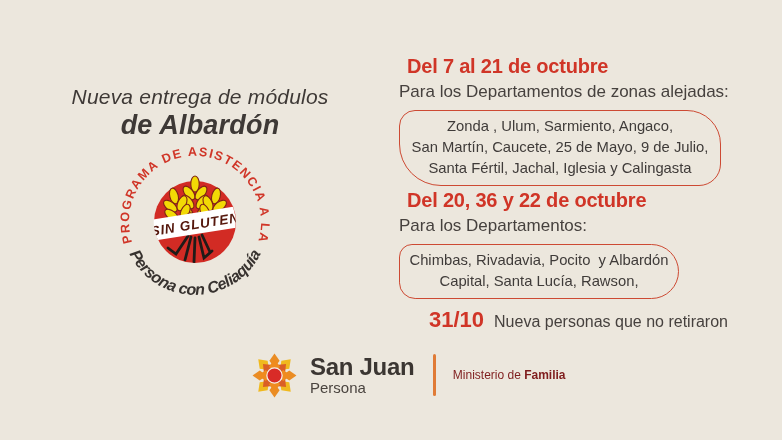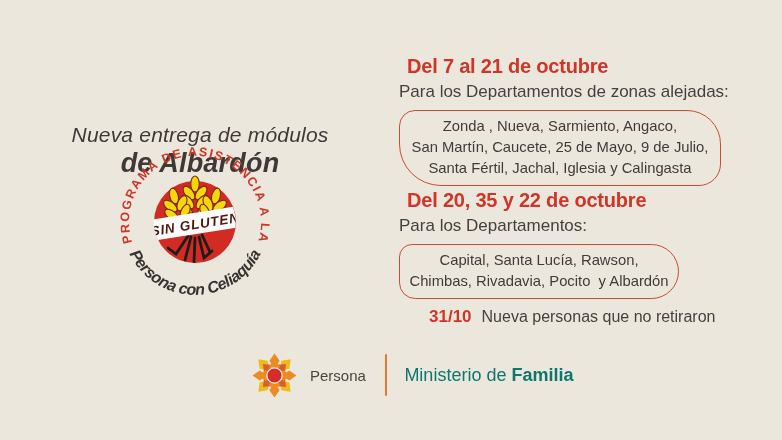--- a/index.html
+++ b/index.html
@@ -7,21 +7,21 @@
   .canvas {
     position: relative;
     width: 782px; height: 440px;
     background: #ece7dd;
     overflow: hidden;
   }
 
   
   .title-block {
     position: absolute; left: 30px; top: 84px; width: 340px;
-    text-align: center; color: #3e3936; margin-top: 38px;
+    text-align: center; color: #3e3936;
   }
   .title-line1 {
     font-style: italic; font-size: 21px; font-weight: 500;
     letter-spacing: 0.2px; line-height: 26px;
   }
   .title-line2 {
     font-style: italic; font-weight: 700; font-size: 27px;
     line-height: 30px; letter-spacing: 0.2px;
   }
   .logo-svg { position: absolute; left: 103px; top: 140px; }
@@ -61,38 +61,38 @@
   }
   .box-2 {
     width: 280px; border-radius: 16px 34px 34px 20px;
   }
   .sec-1 { position: absolute; left: 0; top: 54px; }
   .sec-2 { position: absolute; left: 0; top: 188px; }
   .note-line {
     position: absolute; left: 30px; top: 307px;
     font-size: 16px; color: #46413e;
   }
-  .note-date { color: #d03527; font-weight: 700; font-size: 17px; margin-right: 10px; }
+  .note-date { color: #d03527; font-weight: 700; font-size: 22px; margin-right: 10px; }
 
   
   .footer {
     position: absolute; left: 250px; top: 349px;
     display: flex; align-items: center; gap: 9px; height: 52px;
   }
   .gov-text { display: flex; flex-direction: column; justify-content: center; margin-left: 2px; }
   .gov-name {
     color: #3b3632; font-weight: 700; font-size: 24px; line-height: 24px;
     letter-spacing: -0.3px;
   }
   .gov-sub { color: #4a443f; font-size: 15px; line-height: 16px; margin-top: 1px; }
   .footer-divider {
     width: 2.5px; height: 42px; background: #e07b36; border-radius: 2px;
     margin: 0 8px 0 10px;
   }
-  .ministry { color: #0f766e; font-size: 18px; line-height: 17px; }
+  .ministry { color: #7f1d1d; font-size: 12px; line-height: 17px; }
   .ministry .bold { font-weight: 700; }
 </style>
 </head>
 <body>
 
 <div class="canvas">
 
   <div class="title-block">
     <div class="title-line1">Nueva entrega de módulos</div>
     <div class="title-line2">de Albardón</div>
@@ -143,32 +143,32 @@
       <textPath href="#arcBottom" startOffset="50%" text-anchor="middle">Persona con Celiaquía</textPath>
     </text>
   </svg>
 
   <div class="right-col">
 
     <div class="sec-1">
       <div class="section-heading">Del 7 al 21 de octubre</div>
       <div class="section-sub">Para los Departamentos de zonas alejadas:</div>
       <div class="dept-box box-1">
-        <div class="box-line">Zonda , Nueva, Sarmiento, Angaco,</div>
+        <div class="box-line">Zonda , Ulum, Sarmiento, Angaco,</div>
         <div class="box-line">San Martín, Caucete, 25 de Mayo, 9 de Julio,</div>
         <div class="box-line">Santa Fértil, Jachal, Iglesia y Calingasta</div>
       </div>
     </div>
 
     <div class="sec-2">
-      <div class="section-heading">Del 20, 35 y 22 de octubre</div>
+      <div class="section-heading">Del 20, 36 y 22 de octubre</div>
       <div class="section-sub">Para los Departamentos:</div>
       <div class="dept-box box-2">
+        <div class="box-line">Chimbas, Rivadavia, Pocito  y Albardón</div>
         <div class="box-line">Capital, Santa Lucía, Rawson,</div>
-        <div class="box-line">Chimbas, Rivadavia, Pocito  y Albardón</div>
       </div>
     </div>
 
     <div class="note-line">
       <span class="note-date">31/10</span><span>Nueva personas que no retiraron</span>
     </div>
   </div>
 
   <div class="footer">
     <svg width="49" height="49" viewBox="0 0 48 48">
@@ -189,20 +189,21 @@
         <path d="M24 8 L30 15.5 L24 21 L18 15.5 Z" fill="#da5f26" transform="rotate(315 24 24)"></path>
         <path d="M24 8 L29.5 15.5 L24 21 L18.5 15.5 Z" fill="#ef8b1f"></path>
         <path d="M24 8 L29.5 15.5 L24 21 L18.5 15.5 Z" fill="#ef8b1f" transform="rotate(90 24 24)"></path>
         <path d="M24 8 L29.5 15.5 L24 21 L18.5 15.5 Z" fill="#ef8b1f" transform="rotate(180 24 24)"></path>
         <path d="M24 8 L29.5 15.5 L24 21 L18.5 15.5 Z" fill="#ef8b1f" transform="rotate(270 24 24)"></path>
       </g>
       <circle cx="24" cy="24" r="7.5" fill="#d92b27" stroke="#f6f2e9" stroke-width="1.2"></circle>
     </svg>
 
     <div class="gov-text">
+      <div class="gov-name">San Juan</div>
       <div class="gov-sub">Persona</div>
     </div>
 
     <div class="footer-divider"></div>
 
     <div class="ministry">
       <div><span>Ministerio de </span><span class="bold">Familia</span></div>
     </div>
   </div>
 

